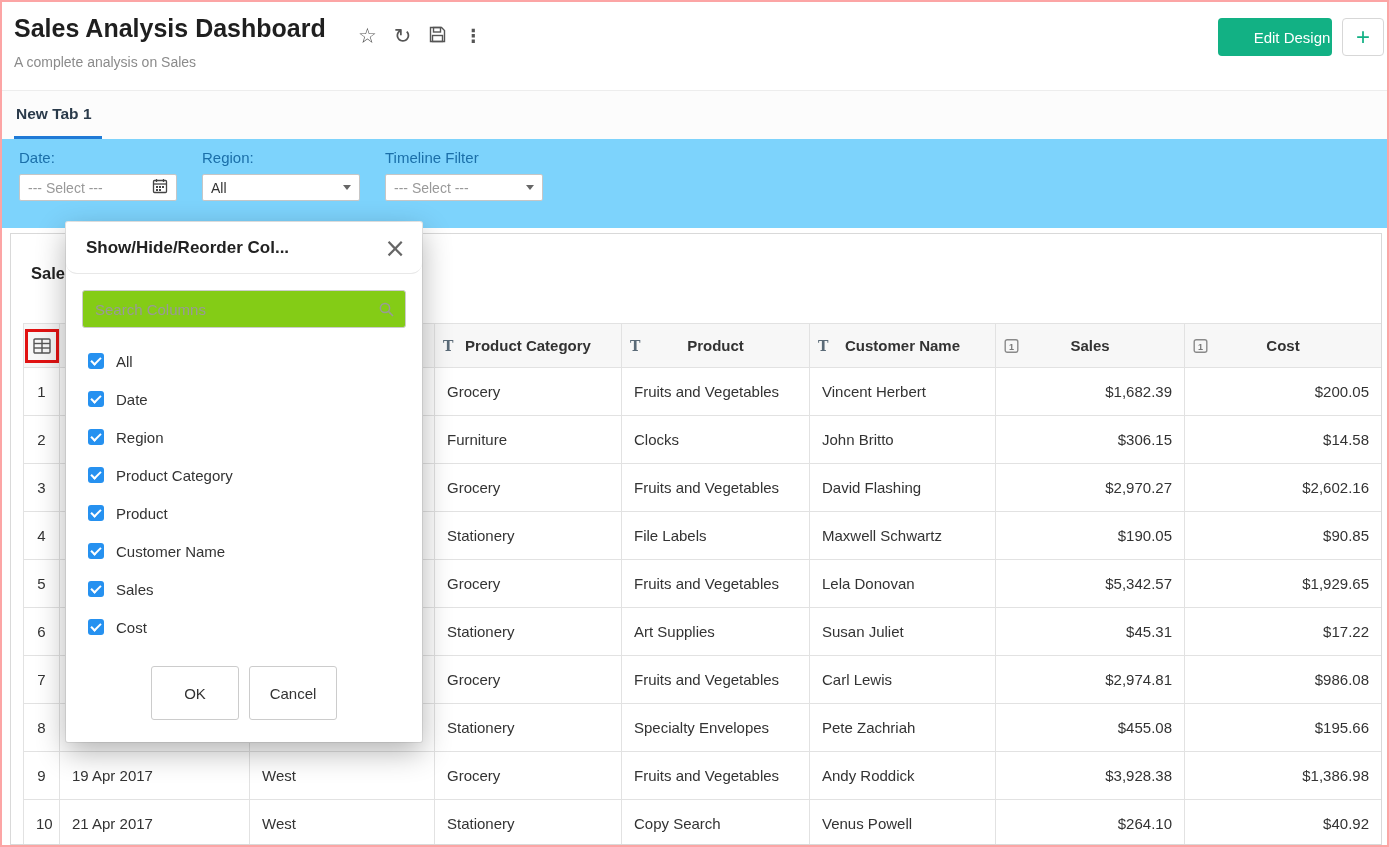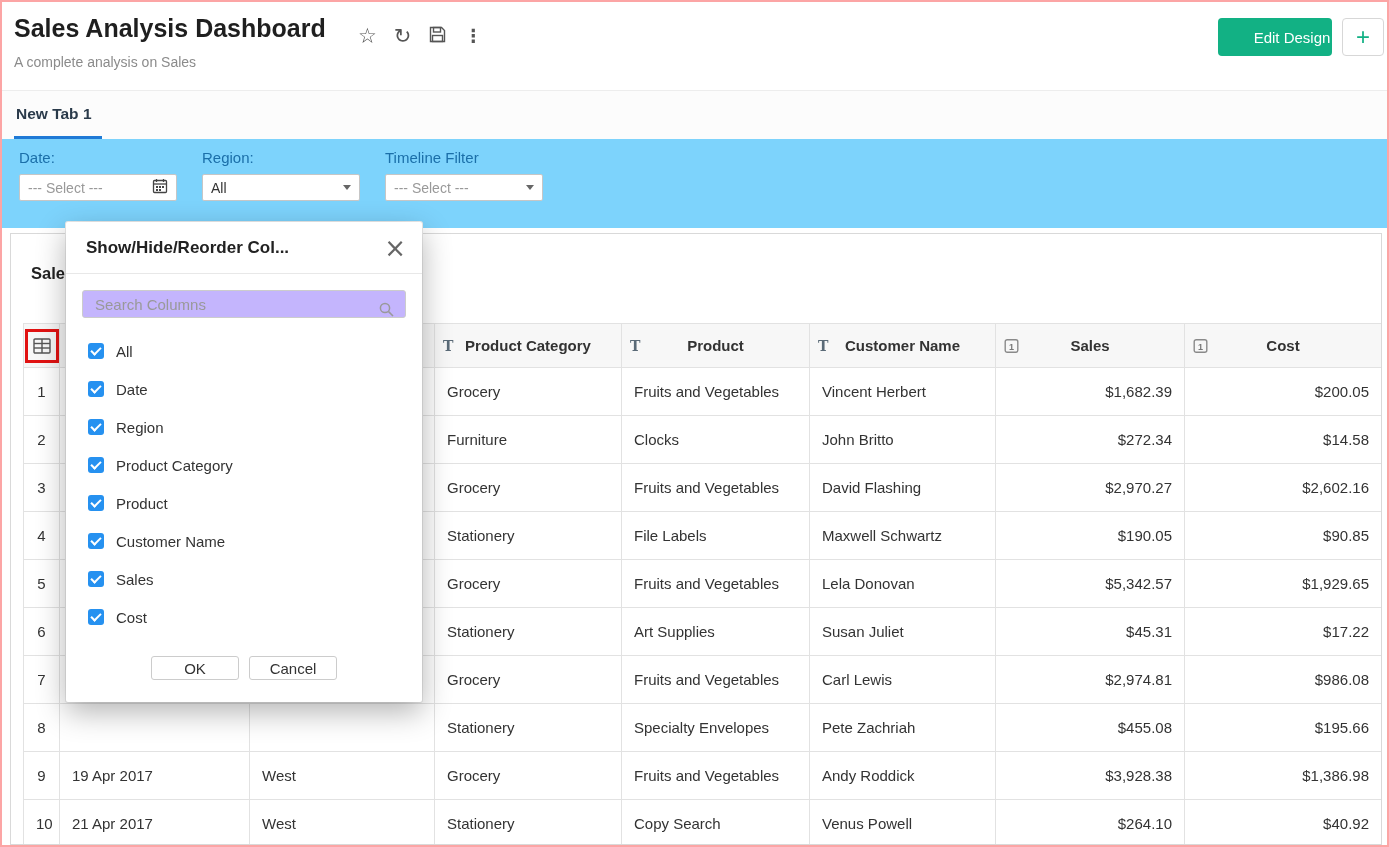--- a/index.html
+++ b/index.html
@@ -114,28 +114,28 @@
   }
 
   
   .dialog {
     position: absolute; left: 64px; top: 220px; width: 356px;
     background: #fff; z-index: 60; border-radius: 2px;
     box-shadow: 0 10px 30px rgba(0,0,0,.30), 0 0 0 1px #ececec;
   }
   .dialog-header {
     height: 52px; display: flex; align-items: center; justify-content: space-between;
-    padding: 0 16px 0 20px; border-bottom: 1px solid #e8e8e8;
+    padding: 0 16px 0 20px; border-bottom: 1px solid #e8e8e8; border-radius: 11px;
   }
   .dialog-title { font-size: 17px; font-weight: 700; color: #222; }
   .dialog-close { font-size: 26px; color: #666; cursor: pointer; line-height: 1; font-family: "DejaVu Sans", sans-serif; }
   .dialog-body { padding: 16px 16px 6px 16px; }
   .search-wrap {
-    position: relative; height: 28px; border: 1px solid #ccc; border-radius: 3px;
-    display: flex; align-items: flex-start; margin-bottom: 14px; background: #c4b5fd;
+    position: relative; height: 38px; border: 1px solid #ccc; border-radius: 3px;
+    display: flex; align-items: flex-start; margin-bottom: 14px; background: #84cc16;
   }
   .search-wrap input {
     border: none; outline: none; flex: 1; height: 100%;
     padding: 0 36px 0 12px; font-size: 15px; color: #333; background: transparent;
     font-family: inherit;
   }
   .search-wrap input::placeholder { color: #999; }
   .search-icon { position: absolute; right: 10px; top: 10px; }
   .opt-row {
     height: 38px; display: flex; align-items: center; gap: 12px;
@@ -147,21 +147,21 @@
   }
   .checkbox::after {
     content: ""; position: absolute; left: 5px; top: 2px; width: 4px; height: 8px;
     border: solid #fff; border-width: 0 2px 2px 0; transform: rotate(45deg);
   }
   .opt-label { font-size: 15px; color: #333; }
   .dialog-footer {
     display: flex; justify-content: center; gap: 10px; padding: 14px 0 22px;
   }
   .dialog-btn {
-    min-width: 88px; height: 24px; background: #fff; border: 1px solid #ccc;
+    min-width: 88px; height: 54px; background: #fff; border: 1px solid #ccc;
     border-radius: 3px; font-size: 15px; color: #333; padding: 0 16px;
     cursor: pointer; font-family: inherit;
   }
 </style>
 </head>
 <body>
 
 <div id="page">
 
   <div class="app-header">
@@ -314,21 +314,21 @@
     <td class="cell-number">$1,682.39</td>
     <td class="cell-number">$200.05</td>
   </tr>
             <tr>
     <td class="c-num">2</td>
     <td></td>
     <td></td>
     <td>Furniture</td>
     <td>Clocks</td>
     <td>John Britto</td>
-    <td class="cell-number">$272.34</td>
+    <td class="cell-number">$306.15</td>
     <td class="cell-number">$14.58</td>
   </tr>
             <tr>
     <td class="c-num">3</td>
     <td></td>
     <td></td>
     <td>Grocery</td>
     <td>Fruits and Vegetables</td>
     <td>David Flashing</td>
     <td class="cell-number">$2,970.27</td>

